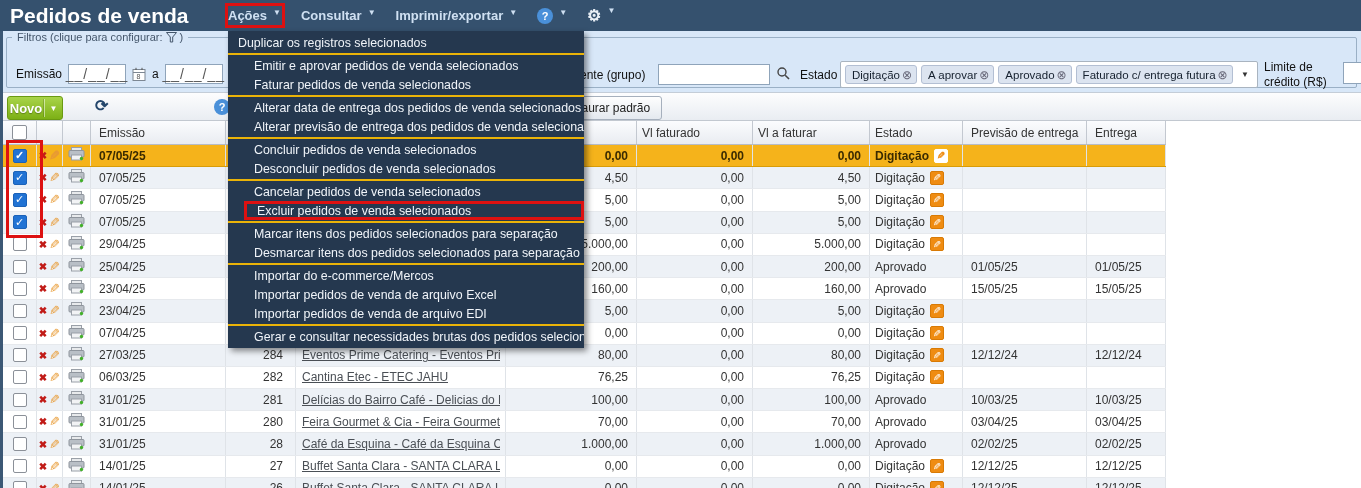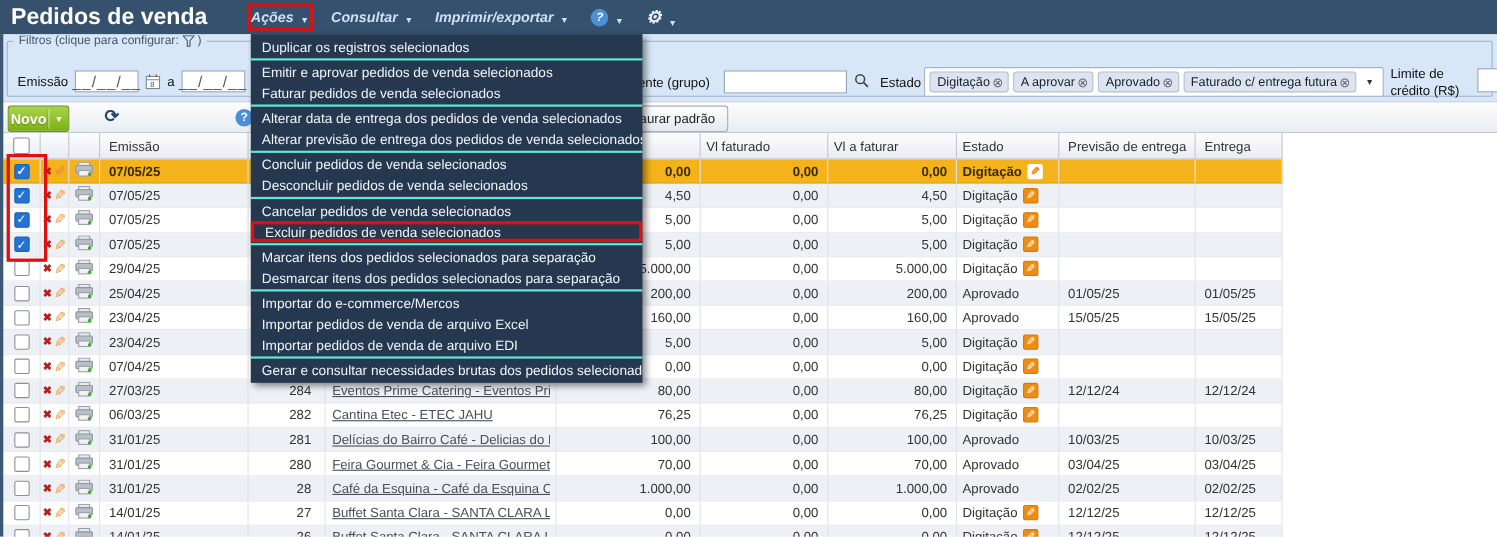--- a/index.html
+++ b/index.html
@@ -5,21 +5,21 @@
   * { box-sizing: border-box; margin: 0; padding: 0; }
   html,body { width:1361px; height:488px; overflow:hidden; background:#fff;
     font-family:"Liberation Sans", sans-serif; font-size:12px; position:relative; }
 
   
   .topbar { position:absolute; left:0; top:0; width:1361px; height:31px;
     background:#35516e; display:flex; align-items:center; z-index:10; }
   .page-title { margin-left:10px; width:218px; font-size:21px; font-weight:bold; color:#fff; }
   .menubar { display:flex; align-items:center; gap:20px; color:#cfe0f2;
     font-size:13px; font-weight:600; }
-  .menu-top { display:flex; align-items:flex-end; gap:6px; cursor:pointer;font-style:italic; }
+  .menu-top { display:flex; align-items:flex-start; gap:6px; cursor:pointer; }
   .caret { font-size:8px; }
   .help-circle { width:16px; height:16px; border-radius:50%; background:#4a90d9;
     color:#fff; font-size:11px; font-weight:bold; display:flex; align-items:center;
     justify-content:center; }
   .gear { font-size:16px; color:#e9eff6; }
 
   
   .filterbar { position:absolute; left:0; top:31px; width:1361px; height:61px;
     background:#d8e7f8; }
   .leftstrip { position:absolute; left:0; top:31px; width:3px; height:457px;
@@ -103,21 +103,21 @@
   .pencil { color:#e89a33; font-size:13px; transform:scaleX(-1); cursor:pointer; }
   .edit-badge { width:14px; height:14px; background:#ef8c12; border:1px solid #d87a05;
     border-radius:2px; color:#fff; font-size:10px; display:flex; align-items:center;
     justify-content:center; transform:scaleX(-1); cursor:pointer; flex:none; }
   .row.hl .edit-badge { background:#fff; color:#ef8c12; border-color:#fff; }
 
   
   .actions-menu { position:absolute; left:228px; top:31px; width:356px;
     background:#25384f; box-shadow:3px 3px 6px rgba(0,0,0,.45); padding:2px 0;
     z-index:50; }
-  .menu-group + .menu-group { border-top:2px solid #5eead4; margin-top:1px; padding-top:1px; }
+  .menu-group + .menu-group { border-top:2px solid #eab308; margin-top:1px; padding-top:1px;padding-left:16px; }
   .mi { height:19px; display:flex; align-items:center; padding-left:10px;
     color:#f0f4f9; font-size:12.4px; white-space:nowrap; overflow:hidden; cursor:pointer; }
   .mi.red { border:3px solid #dd1111; }
 
   
   .hl-box-acoes { position:absolute; left:225px; top:3px; width:60px; height:25px;
     border:3px solid #dd1111; z-index:60; }
   .hl-box-cb { position:absolute; left:6px; top:140px; width:37px; height:98px;
     border:3px solid #dd1111; z-index:40; }
 </style>

